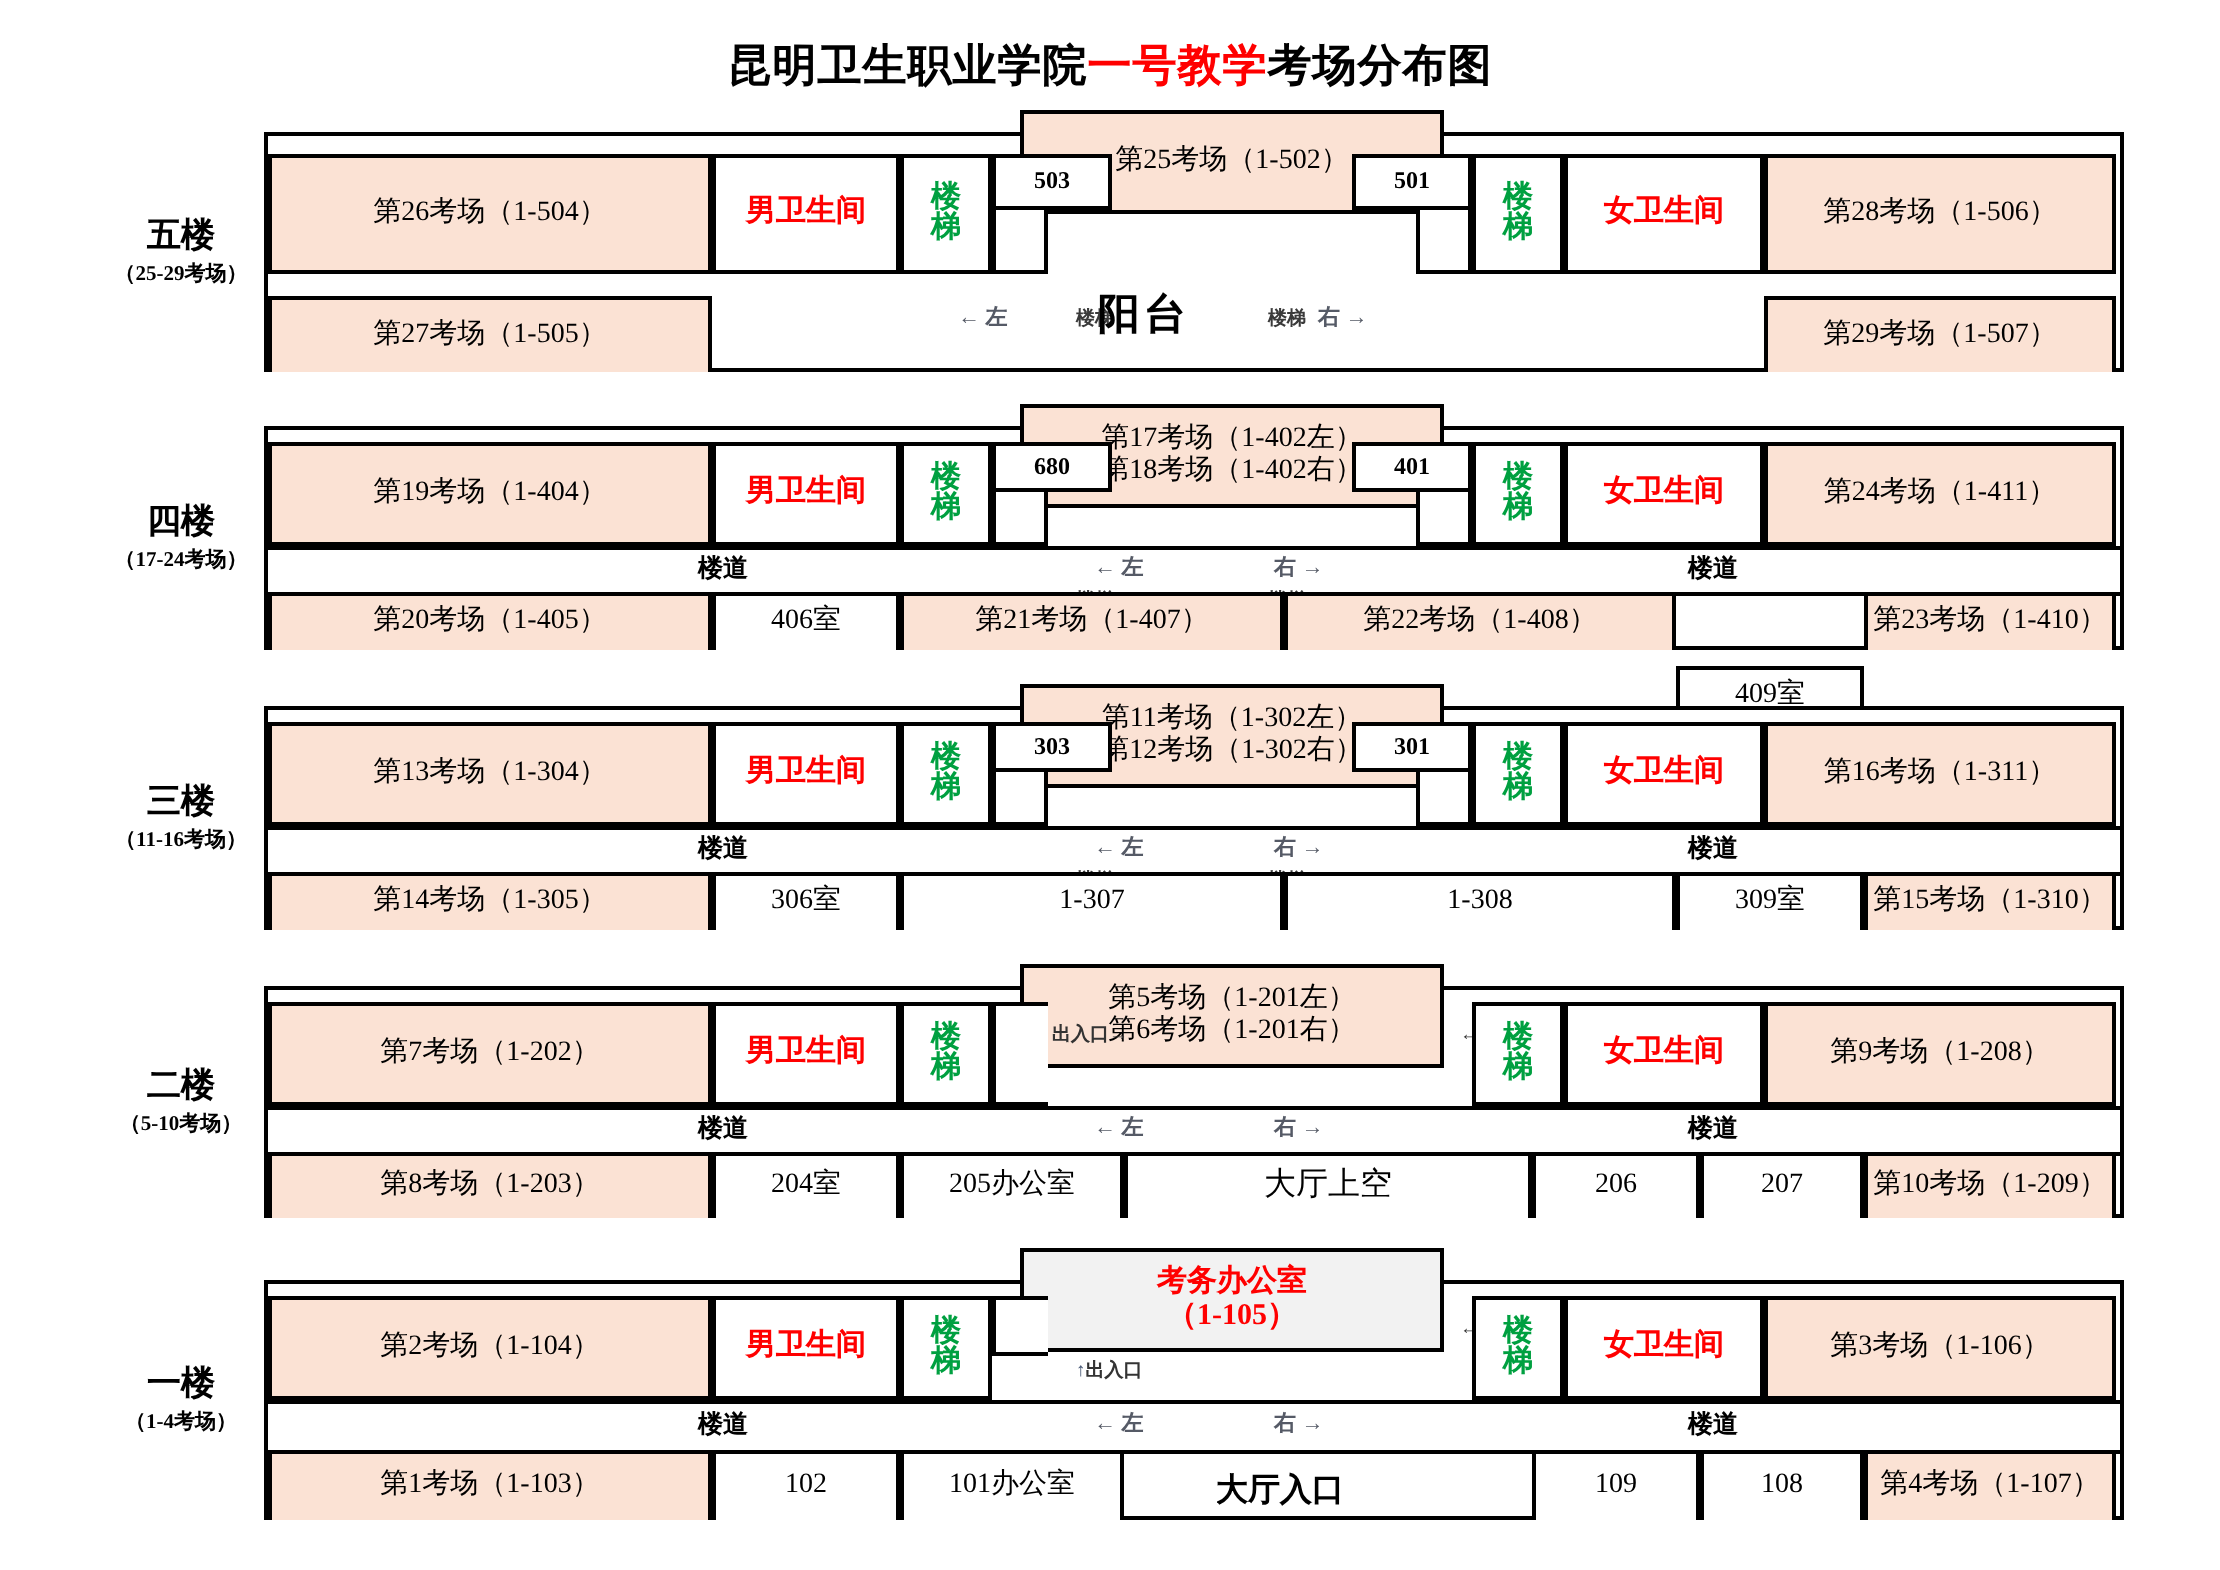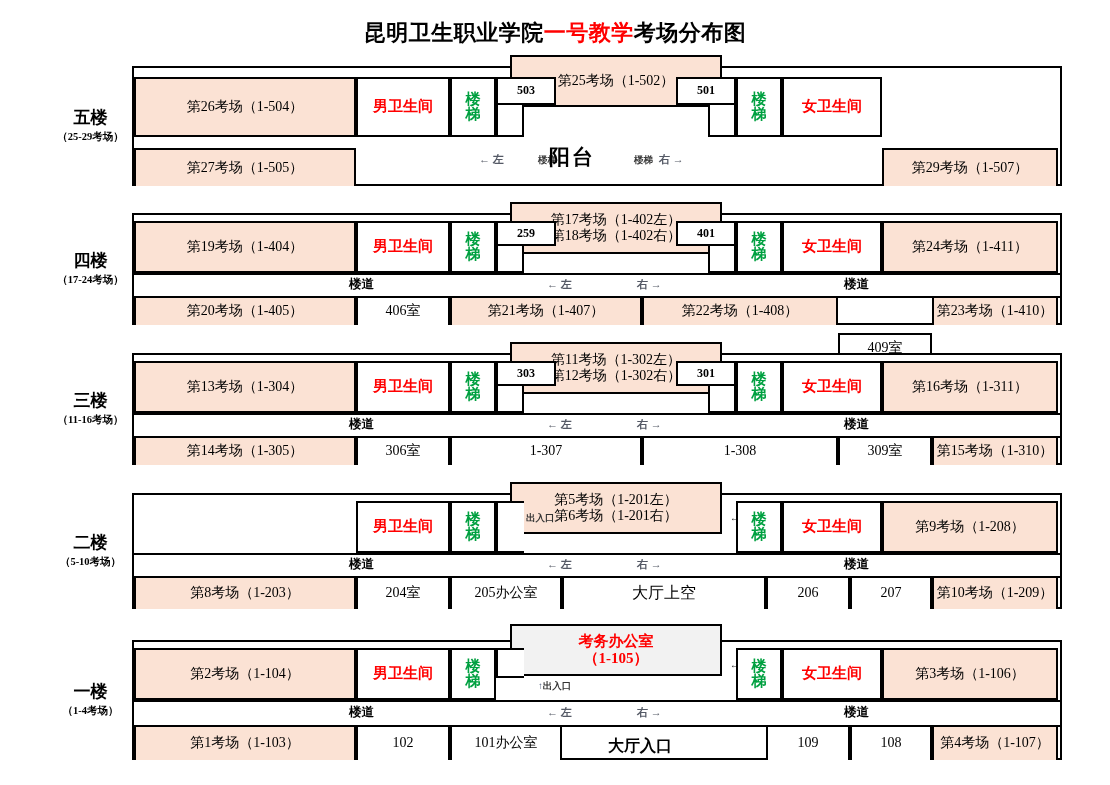--- a/index.html
+++ b/index.html
@@ -100,20 +100,23 @@
       <span class="l1 t-num">501</span>
     </div>
     <div class="cell" style="left:574px;top:39px;width:28px;height:32px;border-top:none;"></div>
     <div class="cell stair2" style="left:602px;top:11px;width:46px;height:60px;">
       <span class="t-green">楼</span>
         <span class="t-green">梯</span>
     </div>
     <div class="cell" style="left:648px;top:11px;width:100px;height:60px;">
       <span class="l1 t-red">女卫生间</span>
     </div>
+    <div class="cell peach" style="left:748px;top:11px;width:176px;height:60px;">
+      <span class="l1">第28考场（1-506）</span>
+    </div>
     <span class="lbl stair-mini" style="left:404px;top:54px;">楼梯</span>
     <span class="lbl stair-mini" style="left:500px;top:54px;">楼梯</span>
 
     <div class="cell peach" style="left:0px;top:82px;width:222px;height:38px;border-bottom:none;">
       <span class="l1">第27考场（1-505）</span>
     </div>
     <div class="cell peach" style="left:748px;top:82px;width:176px;height:38px;border-bottom:none;">
       <span class="l1">第29考场（1-507）</span>
     </div>
     <span class="lbl dir" style="left:345px;top:88px;">← 左</span>
@@ -137,21 +140,21 @@
       <span class="l1">第19考场（1-404）</span>
     </div>
     <div class="cell" style="left:222px;top:8px;width:94px;height:52px;">
       <span class="l1 t-red">男卫生间</span>
     </div>
     <div class="cell stair2" style="left:316px;top:8px;width:46px;height:52px;">
       <span class="t-green">楼</span>
         <span class="t-green">梯</span>
     </div>
     <div class="cell" style="left:362px;top:8px;width:60px;height:25px;">
-      <span class="l1 t-num">259</span>
+      <span class="l1 t-num">680</span>
     </div>
     <div class="cell" style="left:362px;top:33px;width:28px;height:27px;border-top:none;"></div>
     <div class="cell" style="left:542px;top:8px;width:60px;height:25px;">
       <span class="l1 t-num">401</span>
     </div>
     <div class="cell" style="left:574px;top:33px;width:28px;height:27px;border-top:none;"></div>
     <div class="cell stair2" style="left:602px;top:8px;width:46px;height:52px;">
       <span class="t-green">楼</span>
         <span class="t-green">梯</span>
     </div>
@@ -266,20 +269,23 @@
   <div class="frame"></div>
   <div class="floor-label">
     <span class="fl-name">二楼</span>
     <span class="fl-sub">（5-10考场）</span>
   </div>
   <div class="body">
     <div class="cell peach" style="left:376px;top:-11px;width:212px;height:52px;">
       <span class="l1">第5考场（1-201左）</span>
       <span class="l2">第6考场（1-201右）</span>
     </div>
+    <div class="cell peach" style="left:0px;top:8px;width:222px;height:52px;">
+      <span class="l1">第7考场（1-202）</span>
+    </div>
     <div class="cell" style="left:222px;top:8px;width:94px;height:52px;">
       <span class="l1 t-red">男卫生间</span>
     </div>
     <div class="cell stair2" style="left:316px;top:8px;width:46px;height:52px;">
       <span class="t-green">楼</span>
         <span class="t-green">梯</span>
     </div>
     <div class="cell" style="left:362px;top:8px;width:28px;height:52px;border-right:none;"></div>
     <span class="lbl exit" style="left:392px;top:21px;">出入口→</span>
     <span class="lbl exit" style="left:596px;top:21px;">←出入口</span>

